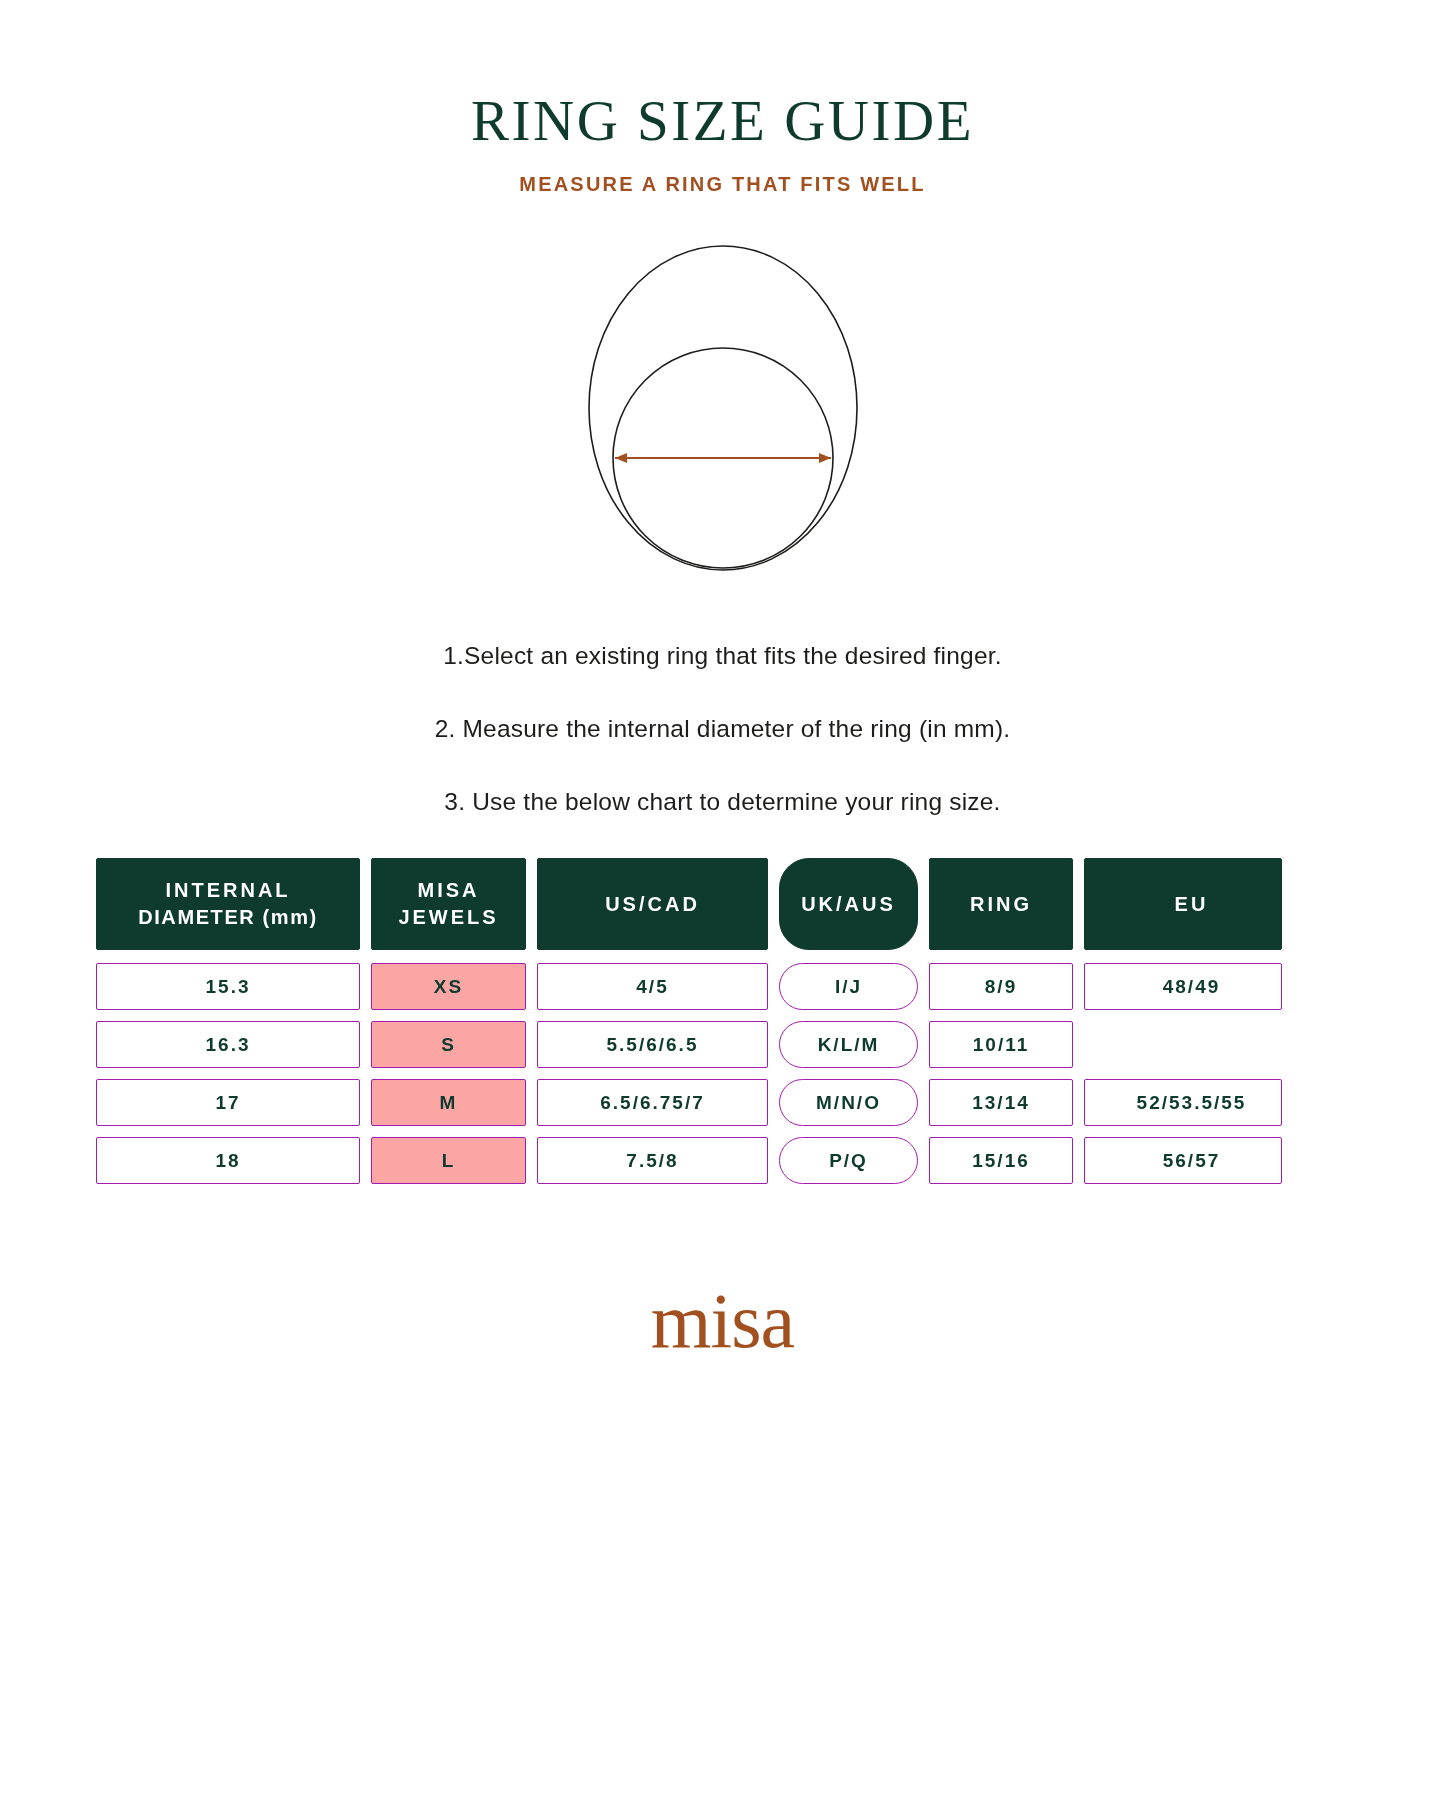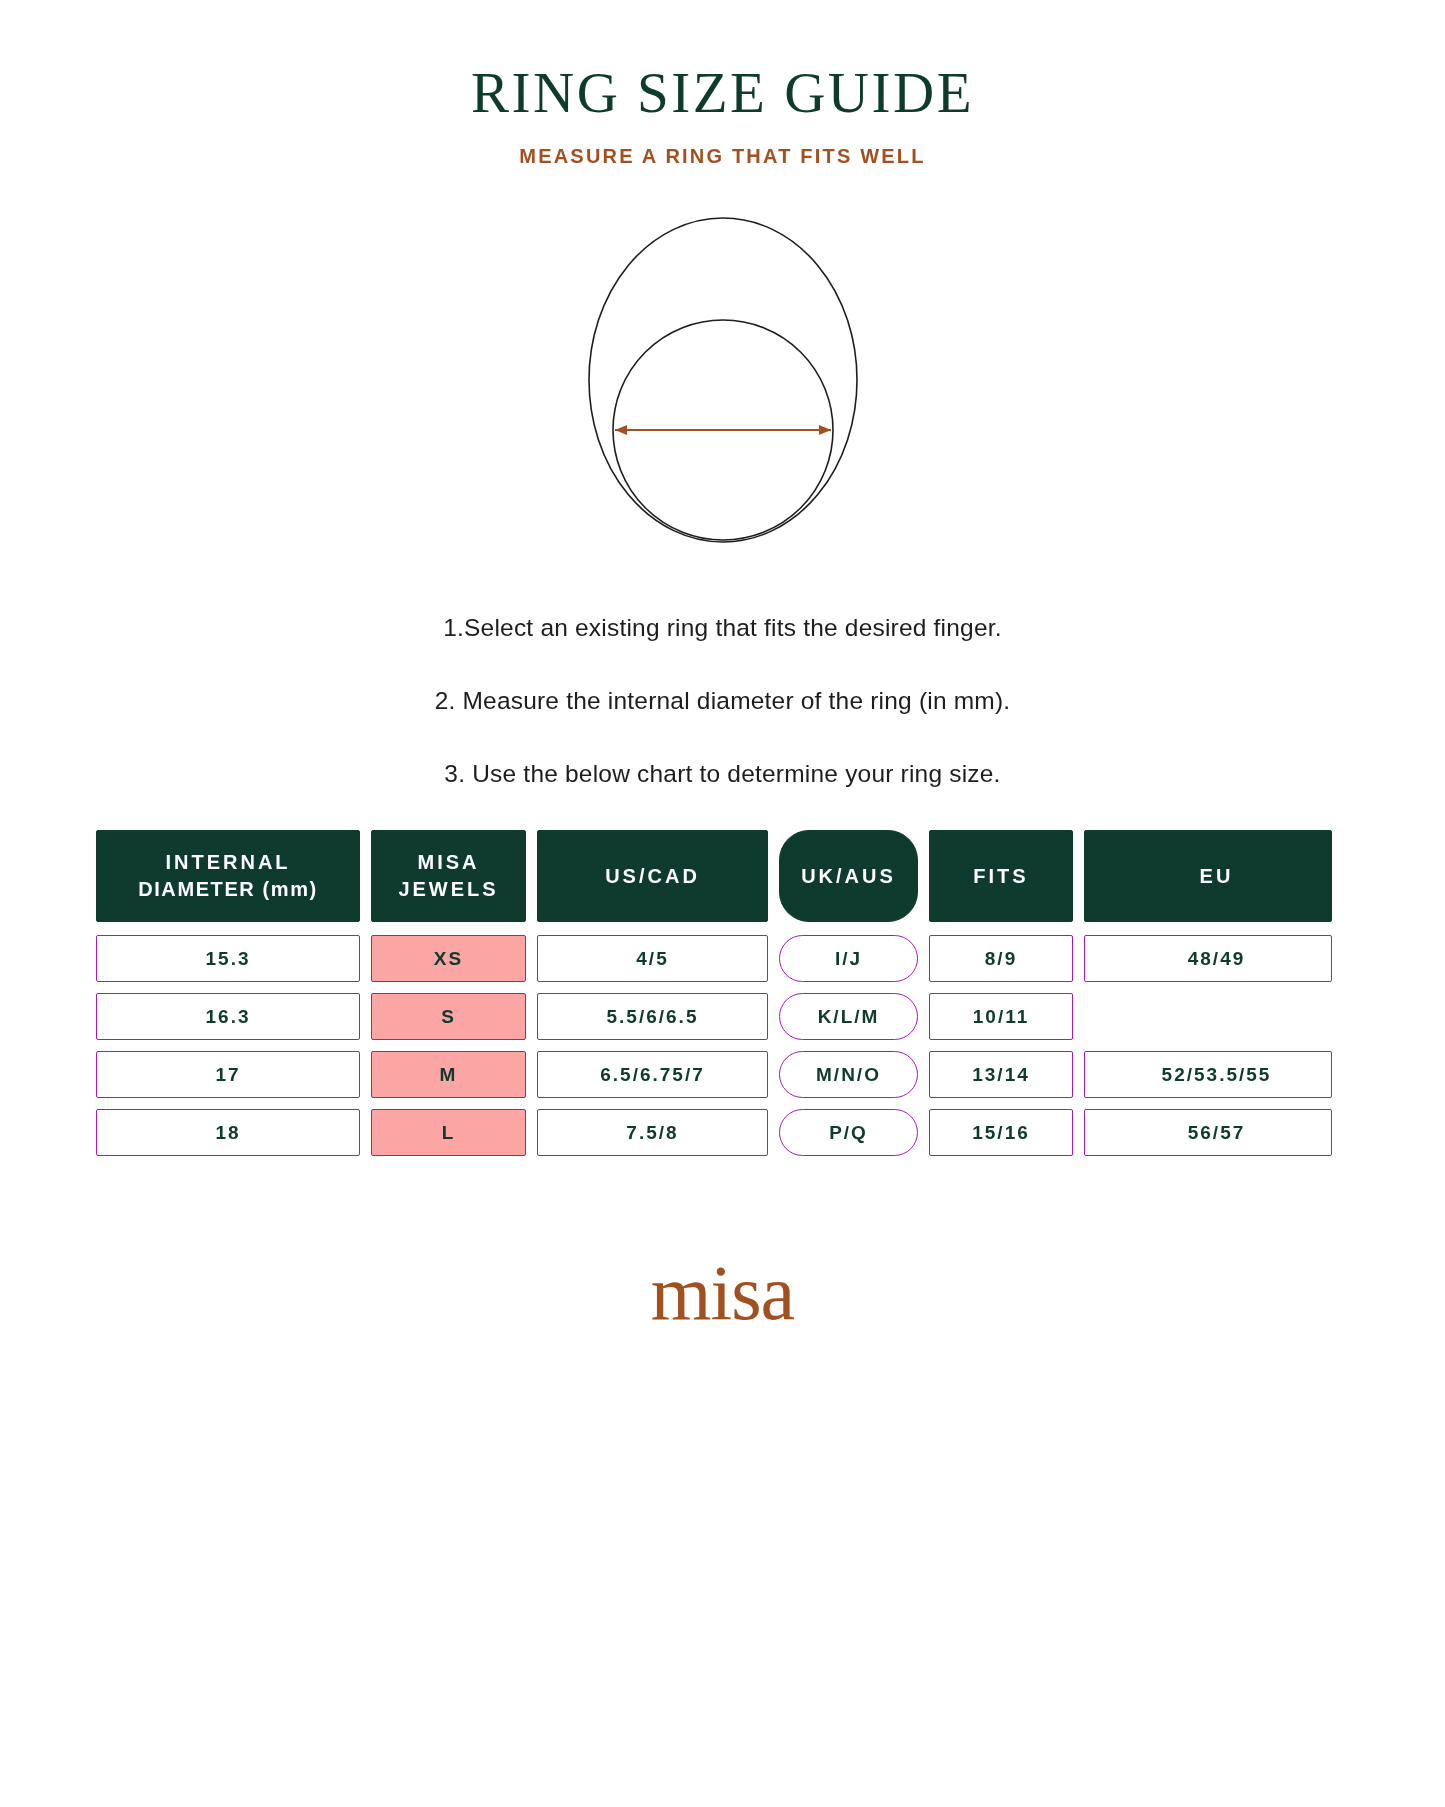--- a/index.html
+++ b/index.html
@@ -24,21 +24,21 @@
   }
 
   
   .title {
     text-align: center;
     font-family: "Liberation Serif", serif;
     font-size: 57px;
     letter-spacing: 2.5px;
     color: #0e3b2e;
     margin: 0;
-    padding-top: 64px;
+    padding-top: 92px;
     line-height: 1;
     font-weight: normal;
   }
   .subtitle {
     text-align: center;
     font-family: "Liberation Sans", sans-serif;
     font-size: 20px;
     font-weight: bold;
     letter-spacing: 2.2px;
     color: #a2501f;
@@ -104,21 +104,21 @@
     line-height: 1.35;
   }
   .cell.tint { background: #fca5a5; }
 
   
   .c0 { width: 264px; }
   .c1 { width: 155px; }
   .c2 { width: 231px; }
   .c3 { width: 139px; border-radius: 30px; }
   .c4 { width: 144px; }
-  .c5 { width: 248px; padding-left: 17px; }
+  .c5 { width: 198px; padding-left: 17px; }
 
   .head .c0 { font-size: 20px; }
   .small-unit { letter-spacing: 1.6px; }
 
   
   .logo {
     margin-top: 98px;
     display: flex;
     justify-content: center;
     align-items: center;
@@ -167,21 +167,21 @@
         </div>
       </div>
       <div class="cell c1">
         <div>
           <div>MISA</div>
           <div>JEWELS</div>
         </div>
       </div>
       <div class="cell c2">US/CAD</div>
       <div class="cell c3">UK/AUS</div>
-      <div class="cell c4">FITS</div>
+      <div class="cell c4">RING</div>
       <div class="cell c5">EU</div>
     </div>
 
     <div class="trow">
       <div class="cell c0">15.3</div>
       <div class="cell c1 tint">XS</div>
       <div class="cell c2">4/5</div>
       <div class="cell c3">I/J</div>
       <div class="cell c4">8/9</div>
       <div class="cell c5">48/49</div>

